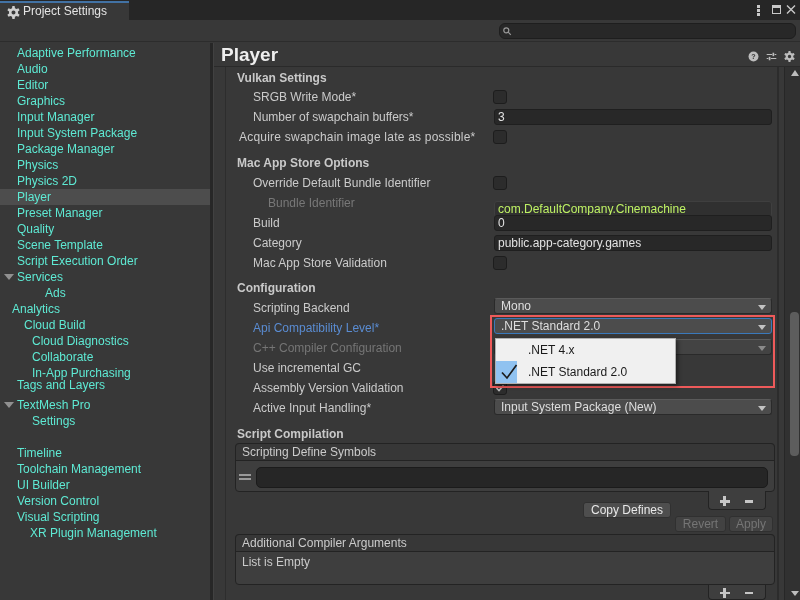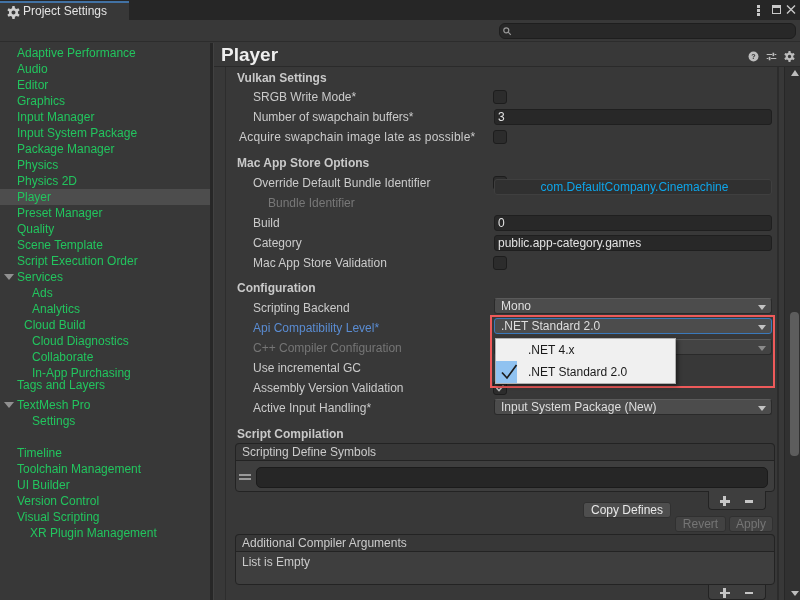--- a/index.html
+++ b/index.html
@@ -13,21 +13,21 @@
 .fld{position:absolute;left:494px;width:278px;height:16px;background:#282828;
   border:1px solid #1f1f1f;border-radius:3px;box-sizing:border-box;
   line-height:14px;padding-left:3px;color:#e2e2e2;}
 .chk{position:absolute;left:493px;width:14px;height:14px;background:#2c2c2c;
   border:1px solid #1d1d1d;border-radius:3px;box-sizing:border-box;}
 .dd{position:absolute;left:494px;width:278px;height:16px;background:#4c4c4c;
   border:1px solid #2a2a2a;border-top-color:#5a5a5a;border-radius:3px;box-sizing:border-box;
   line-height:14px;padding-left:6px;color:#dedede;}
 .dd .arr{position:absolute;right:5px;top:6px;width:0;height:0;
   border-left:4.5px solid transparent;border-right:4.5px solid transparent;border-top:5px solid #c2c2c2;}
-.item{position:absolute;left:0;width:210px;height:16px;line-height:16px;color:#22c55e;}
+.item{position:absolute;left:0;width:210px;height:16px;line-height:16px;color:#5eead4;}
 </style>
 </head>
 <body>
 <div id="page">
 
 <div class="abs" style="left:0;top:0;width:800px;height:20px;background:#262626;"></div>
 <div class="abs" style="left:0;top:0;width:129px;height:20px;background:#383838;"></div>
 <div class="abs" style="left:0;top:0;width:129px;height:1px;background:#262626;"></div>
 <div class="abs" style="left:0;top:1px;width:129px;height:2px;background:#4272a4;"></div>
 <div class="abs" style="left:23px;top:3px;height:16px;line-height:16px;color:#e4e4e4;font-size:12px;">Project Settings</div>
@@ -58,22 +58,22 @@
 <div class="item" style="top:125px;"><span style="padding-left:17px">Input System Package</span></div>
 <div class="item" style="top:141px;"><span style="padding-left:17px">Package Manager</span></div>
 <div class="item" style="top:157px;"><span style="padding-left:17px">Physics</span></div>
 <div class="item" style="top:173px;"><span style="padding-left:17px">Physics 2D</span></div>
 <div class="item" style="top:189px;;background:#4d4d4d"><span style="padding-left:17px">Player</span></div>
 <div class="item" style="top:205px;"><span style="padding-left:17px">Preset Manager</span></div>
 <div class="item" style="top:221px;"><span style="padding-left:17px">Quality</span></div>
 <div class="item" style="top:237px;"><span style="padding-left:17px">Scene Template</span></div>
 <div class="item" style="top:253px;"><span style="padding-left:17px">Script Execution Order</span></div>
 <div class="item" style="top:269px;"><span style="position:absolute;left:4px;top:5px;width:0;height:0;border-left:5px solid transparent;border-right:5px solid transparent;border-top:6px solid #909090;"></span><span style="padding-left:17px">Services</span></div>
-<div class="item" style="top:285px;"><span style="padding-left:32px">Ads</span></div>
-<div class="item" style="top:301px;"><span style="padding-left:32px">Analytics</span></div>
+<div class="item" style="top:285px;margin-left:13px;"><span style="padding-left:32px">Ads</span></div>
+<div class="item" style="top:301px;"><span style="padding-left:12px">Analytics</span></div>
 <div class="item" style="top:317px;"><span style="padding-left:24px">Cloud Build</span></div>
 <div class="item" style="top:333px;"><span style="padding-left:32px">Cloud Diagnostics</span></div>
 <div class="item" style="top:349px;"><span style="padding-left:32px">Collaborate</span></div>
 <div class="item" style="top:365px;"><span style="padding-left:32px">In-App Purchasing</span></div>
 <div class="item" style="top:377px;"><span style="padding-left:17px">Tags and Layers</span></div>
 <div class="item" style="top:397px;"><span style="position:absolute;left:4px;top:5px;width:0;height:0;border-left:5px solid transparent;border-right:5px solid transparent;border-top:6px solid #909090;"></span><span style="padding-left:17px">TextMesh Pro</span></div>
 <div class="item" style="top:413px;"><span style="padding-left:32px">Settings</span></div>
 <div class="item" style="top:461px;"><span style="padding-left:17px">Toolchain Management</span></div>
 <div class="item" style="top:445px;"><span style="padding-left:17px">Timeline</span></div>
 <div class="item" style="top:477px;"><span style="padding-left:17px">UI Builder</span></div>
@@ -106,21 +106,21 @@
 <div class="lbl" style="left:253px;top:89px;">SRGB Write Mode*</div>
 <div class="chk" style="top:89.5px;"></div>
 <div class="lbl" style="left:253px;top:109px;">Number of swapchain buffers*</div>
 <div class="fld" style="top:109px;">3</div>
 <div class="lbl" style="left:239px;top:129px;letter-spacing:0.22px;">Acquire swapchain image late as possible*</div>
 <div class="chk" style="top:129.5px;"></div>
 <div class="hdr" style="left:237px;top:155px;">Mac App Store Options</div>
 <div class="lbl" style="left:253px;top:175px;">Override Default Bundle Identifier</div>
 <div class="chk" style="top:175.5px;"></div>
 <div class="lbl" style="left:268px;top:195px;color:#787878;">Bundle Identifier</div>
-<div class="fld" style="top:179px;background:#303030;border-color:#3f3f3f;color:#0ea5e9;text-align:center;">com.DefaultCompany.Cinemachine</div>
+<div class="fld" style="top:201px;background:#303030;border-color:#3f3f3f;color:#bef264;">com.DefaultCompany.Cinemachine</div>
 <div class="lbl" style="left:253px;top:215px;">Build</div>
 <div class="fld" style="top:214.5px;">0</div>
 <div class="lbl" style="left:253px;top:235px;">Category</div>
 <div class="fld" style="top:234.5px;">public.app-category.games</div>
 <div class="lbl" style="left:253px;top:255px;">Mac App Store Validation</div>
 <div class="chk" style="top:255.5px;"></div>
 <div class="hdr" style="left:237px;top:280px;">Configuration</div>
 <div class="lbl" style="left:253px;top:300px;">Scripting Backend</div>
 <div class="dd" style="top:298px;">Mono<span class="arr" style=""></span></div>
 <div class="lbl" style="left:253px;top:320px;color:#5a8cd2;">Api Compatibility Level*</div>

